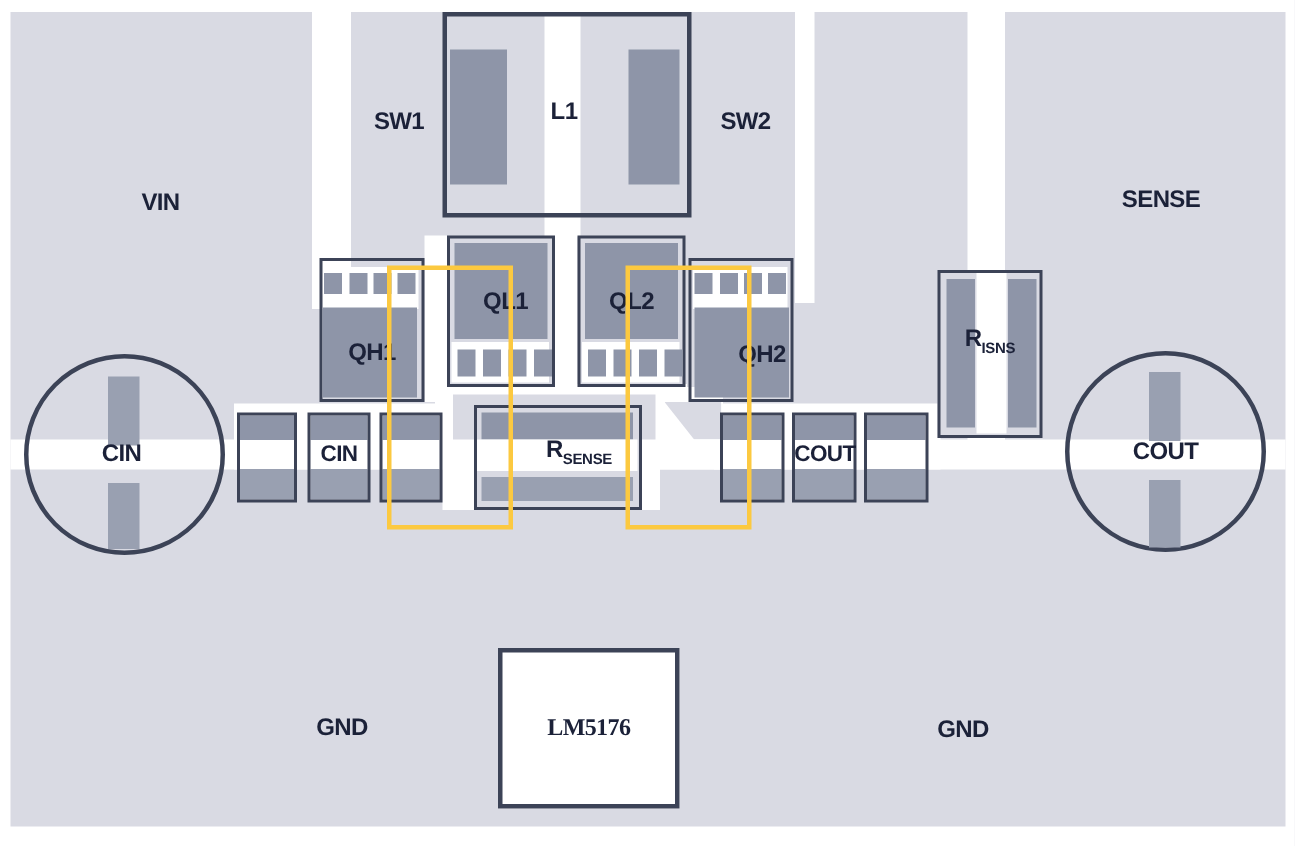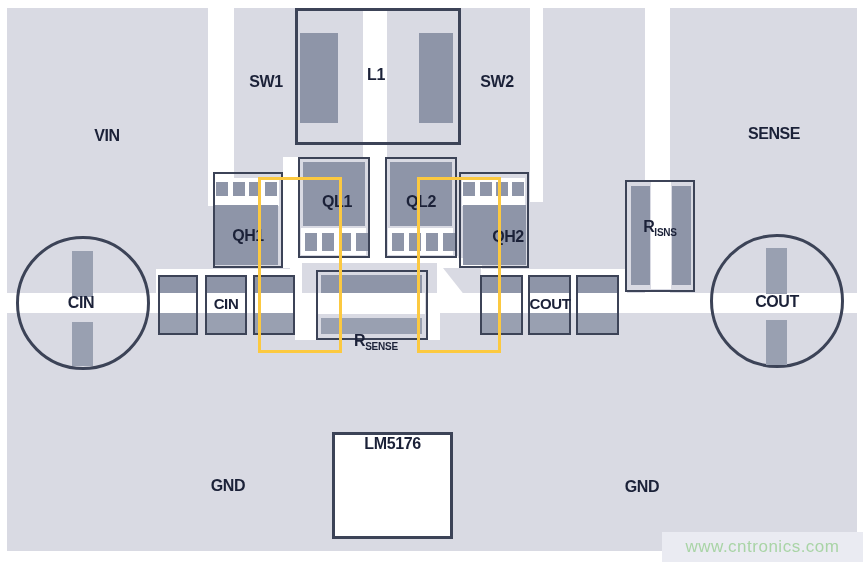--- a/index.html
+++ b/index.html
@@ -15,21 +15,21 @@
   .wstrip{position:absolute;background:#ffffff;}
   .lbl{position:absolute;transform:translate(-50%,-50%);font-weight:700;color:var(--ink,#1b2138);
        white-space:nowrap;z-index:30;letter-spacing:-0.4px;}
   .f17{font-size:16px;} .f16{font-size:16px;} .f15{font-size:15px;}
   .lbl sub{font-size:10px;letter-spacing:-0.2px;}
   .cap{position:absolute;border:2.5px solid var(--line,#3c4357);box-sizing:border-box;z-index:10;
        background:linear-gradient(to bottom,var(--pad,#8e95a8) 0 29%,#ffffff 29% 64%,var(--pad2,#99a0b1) 64% 100%);}
   .circle{position:absolute;border-radius:50%;border:3px solid var(--line,#3c4357);box-sizing:border-box;z-index:5;background:transparent;}
   .yrect{position:absolute;border:3px solid var(--yellow,#fcc940);box-sizing:border-box;background:transparent;z-index:45;}
   .ic{position:absolute;border:3px solid var(--line,#3c4357);box-sizing:border-box;background:#ffffff;z-index:10;
-      display:flex;align-items:flex-start;justify-content:center;}
+      display:flex;align-items:center;justify-content:center;font-family:Liberation Serif, serif;}
   .wm{position:absolute;left:662px;top:532px;width:201px;height:30px;background:var(--wmbg,#eaebf2);z-index:50;
       display:flex;align-items:center;justify-content:center;}
   .wm span{color:var(--green,#a9d4a6);font-size:17px;font-weight:400;letter-spacing:0.5px;}
   .diag{position:absolute;background:var(--board,#d9dae3);z-index:3;clip-path:polygon(0 0,100% 0,100% 100%,52% 100%);}
 </style>
 </head>
 <body>
 
 <div class="page">
 
@@ -138,24 +138,21 @@
 
   <div class="lbl f17" style="left:376px;top:75px;">L1</div>
   <div class="lbl f16" style="left:248px;top:236px;">QH1</div>
   <div class="lbl f16" style="left:337px;top:202px;">QL1</div>
   <div class="lbl f16" style="left:421px;top:202px;">QL2</div>
   <div class="lbl f16" style="left:494px;top:237px;margin-left:14px;">QH2</div>
   <div class="lbl f16" style="left:81px;top:303px;">CIN</div>
   <div class="lbl f15" style="left:226px;top:303px;">CIN</div>
   <div class="lbl f15" style="left:550px;top:303px;">COUT</div>
   <div class="lbl f16" style="left:777px;top:302px;">COUT</div>
-  <div class="lbl f16" style="left:376px;top:302px;margin-top:40px;">
+  <div class="lbl f16" style="left:386px;top:302px;">
     <span>R</span><sub>SENSE</sub>
   </div>
   <div class="lbl f16" style="left:660px;top:228px;">
     <span>R</span><sub>ISNS</sub>
   </div>
 
-  <div class="wm">
-    <span>www.cntronics.com</span>
-  </div>
 
 </div>
 
 </body></html>

